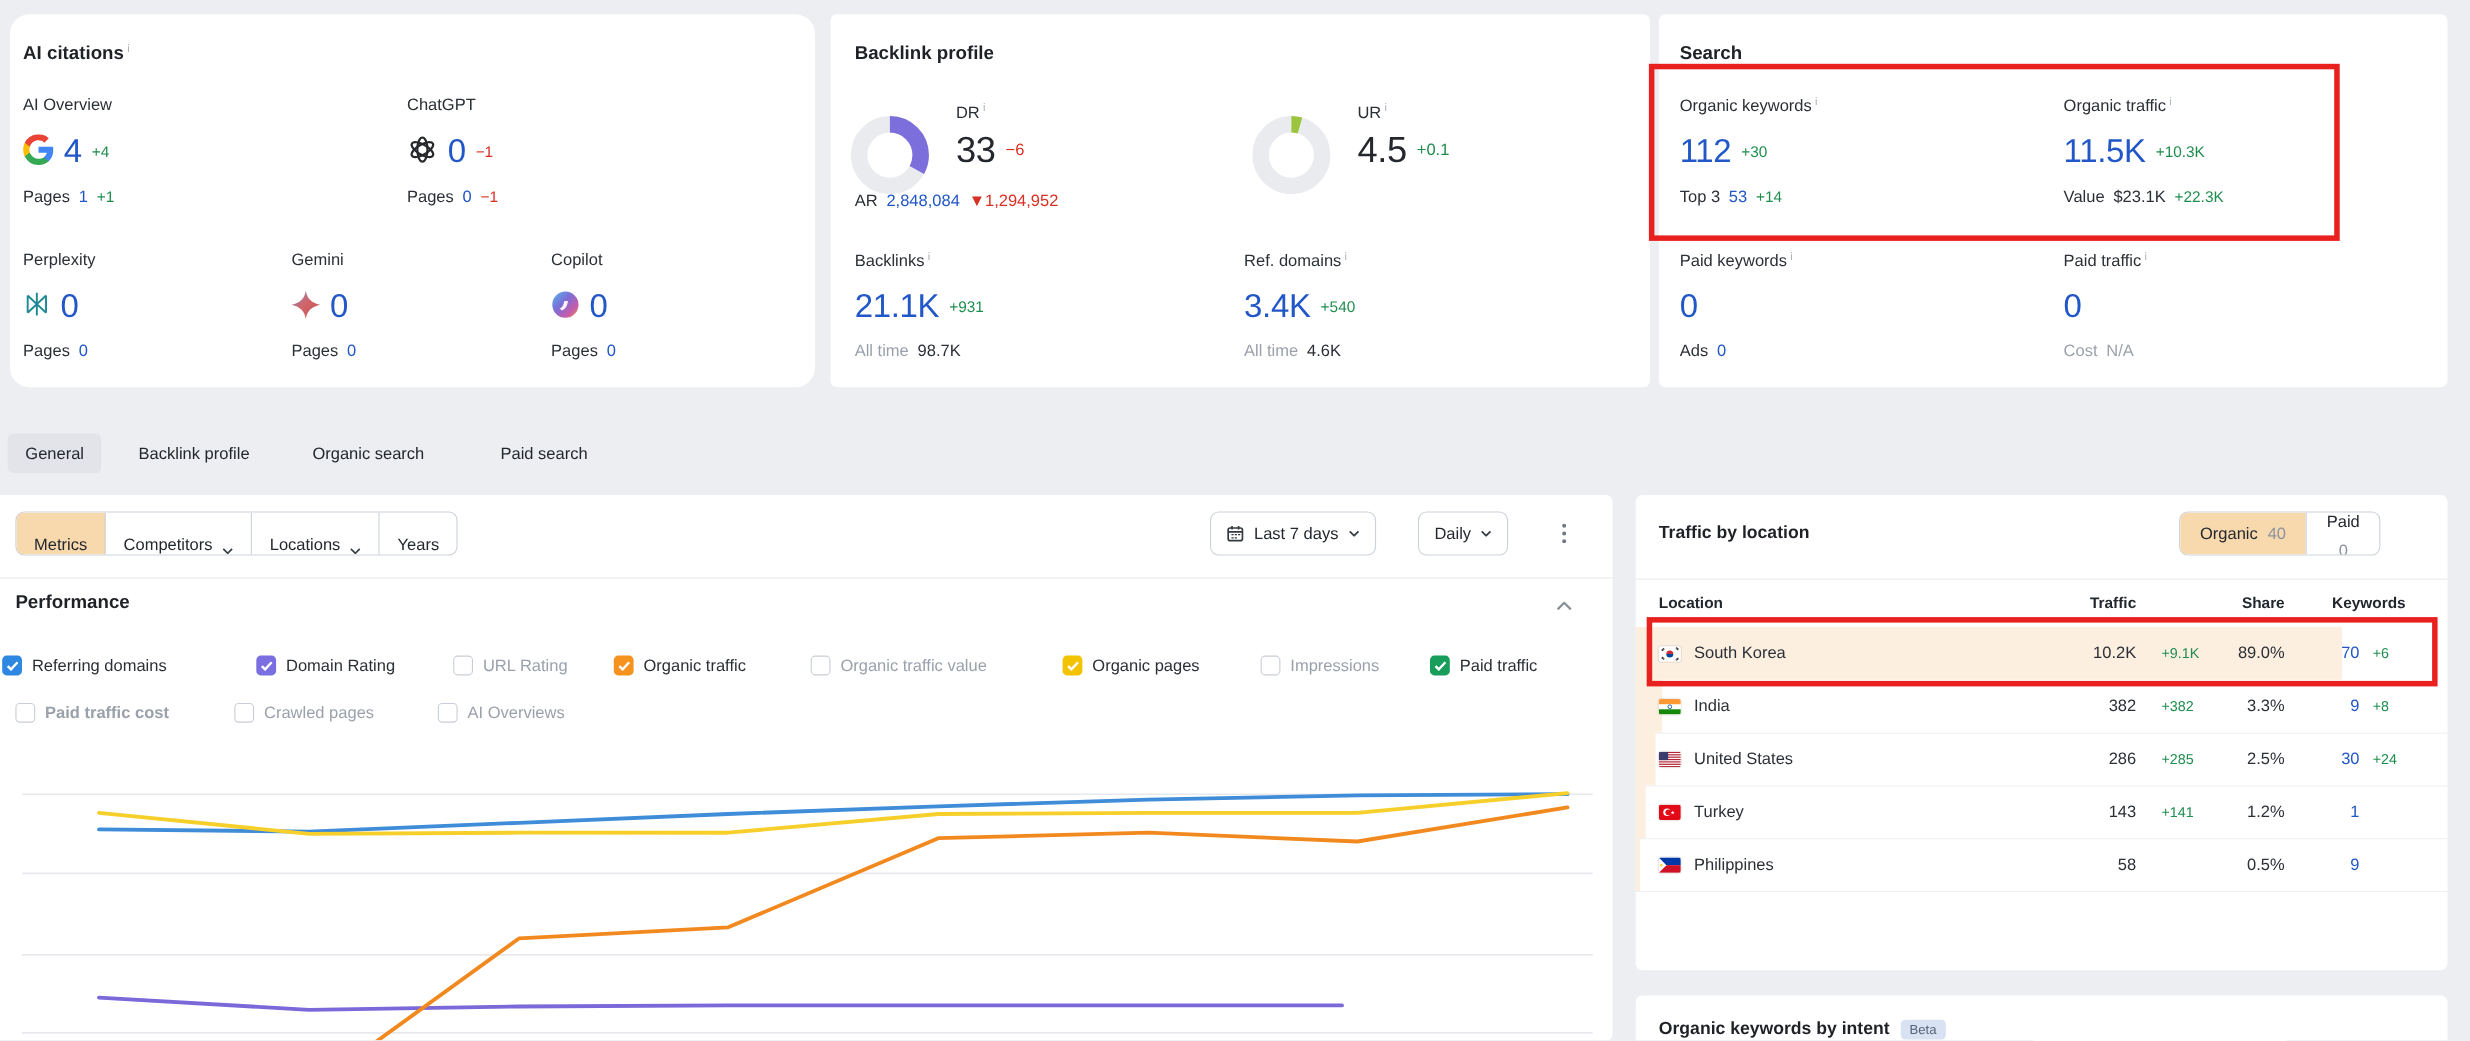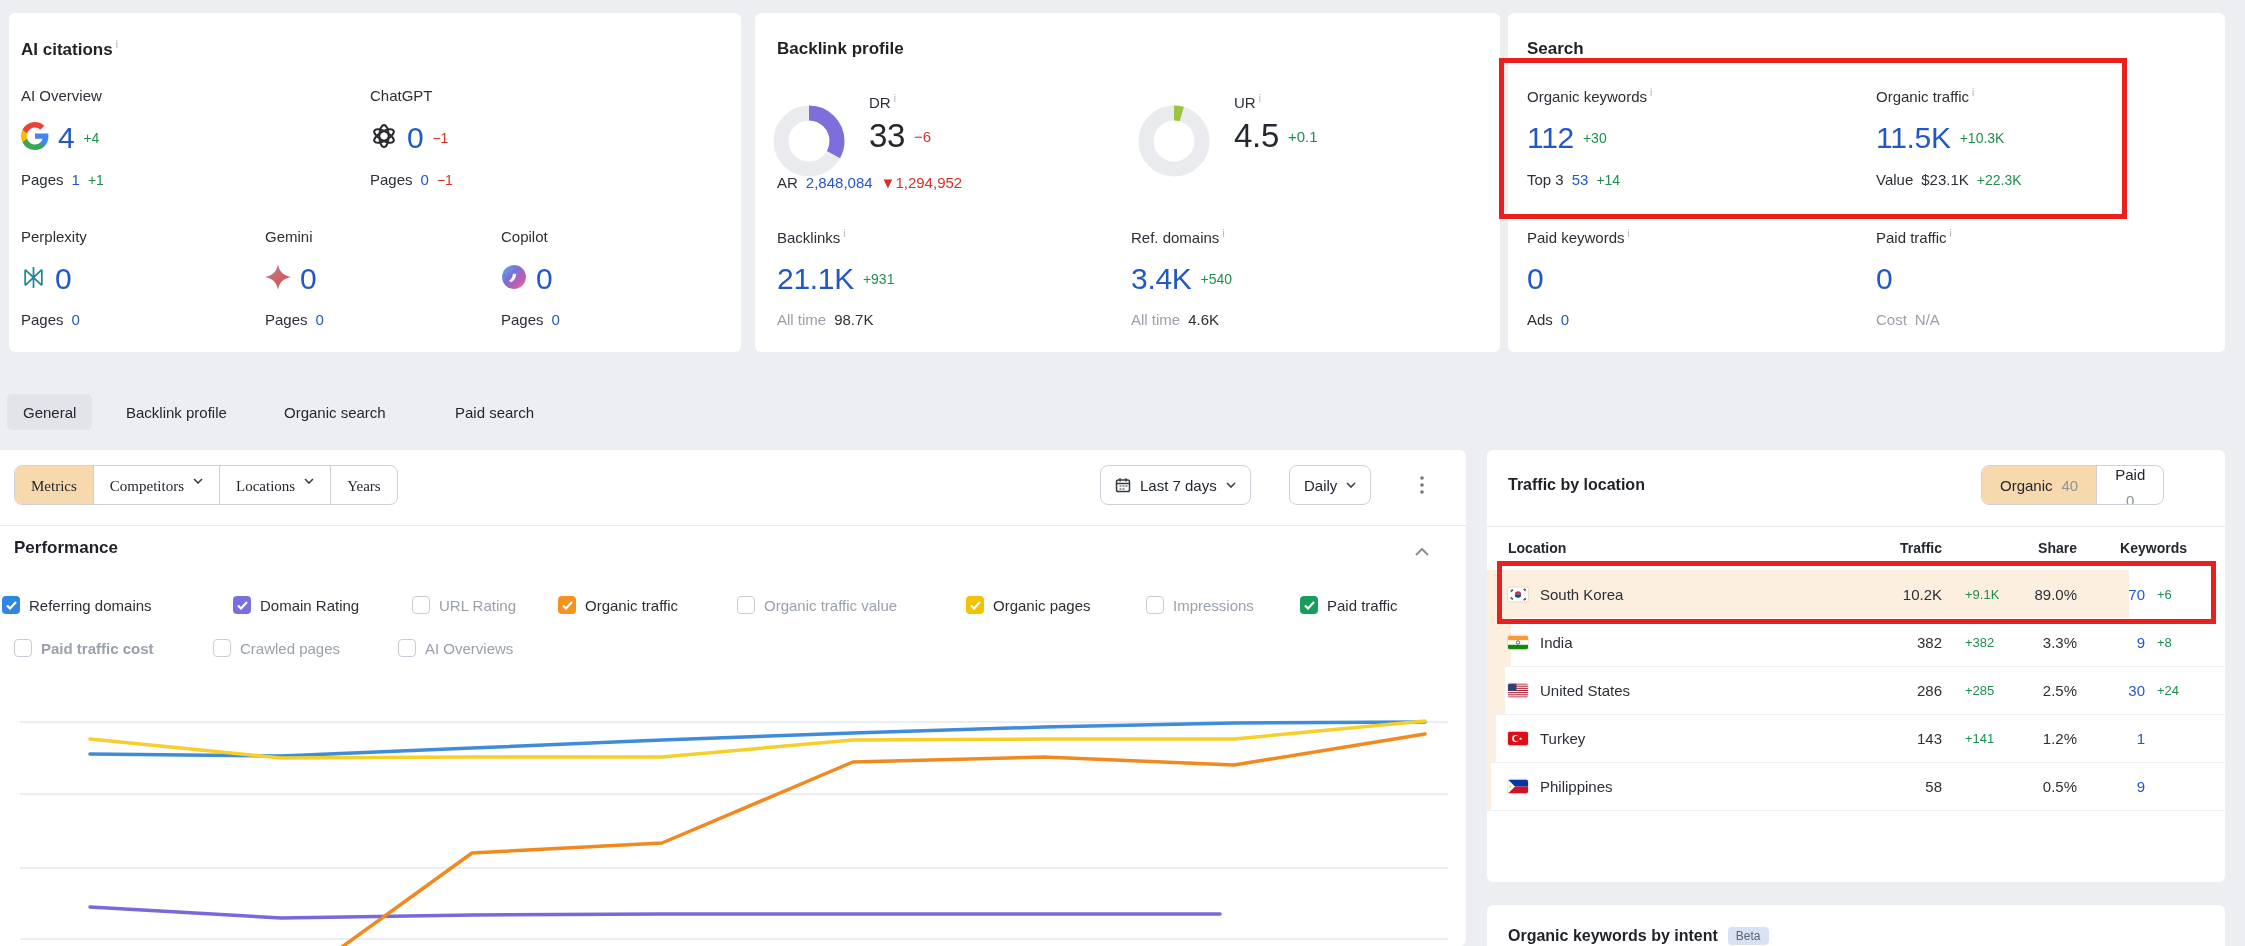--- a/index.html
+++ b/index.html
@@ -15,21 +15,21 @@
   .big.dark{color:#24272d;font-size:33px;}
   .chg{font-size:14px;}
   .sub{font-size:15px;display:flex;gap:8px;align-items:baseline;white-space:nowrap;}
   .up{color:#1e8e4e;} .down{color:#d93025;} .blue{color:#2257c7;} .gray{color:#9aa1ab;} .dark{color:#2b2f36;}
   .annotation{position:absolute;border:5px solid #e8211f;box-sizing:border-box;z-index:40;}
   
   .tab{position:absolute;top:394px;height:36px;display:flex;align-items:center;font-size:15px;color:#23272e;cursor:pointer;}
   .tab.active{background:#e2e4e9;border-radius:5px;padding:0 16px;}
   
   .seg-group{position:absolute;display:flex;border:1px solid #ccd1d9;border-radius:8px;background:#fff;height:40px;box-sizing:border-box;align-items:stretch;overflow:hidden;}
-  .seg{display:flex;align-items:flex-start;gap:9px;padding:12px 16px;font-size:15px;color:#23272e;border-right:1px solid #ccd1d9;font-family:Liberation Serif, serif;}
+  .seg{display:flex;align-items:flex-end;gap:9px;padding:0 16px;font-size:15px;color:#23272e;border-right:1px solid #ccd1d9;}
   .seg:last-child{border-right:none;}
   .seg.hl{background:#f8d9ad;}
   .btn{position:absolute;display:flex;align-items:center;gap:9px;border:1px solid #ccd1d9;border-radius:8px;background:#fff;height:40px;box-sizing:border-box;padding:0 14px;font-size:15px;color:#23272e;}
   .kebab{position:absolute;width:40px;height:40px;display:flex;align-items:center;justify-content:center;}
   .divider{position:absolute;left:0;right:0;height:1px;background:#e8eaee;}
   
   .cb{position:absolute;display:flex;align-items:center;gap:9px;height:22px;cursor:pointer;}
   .cb .box{width:18px;height:18px;border-radius:4px;display:flex;align-items:center;justify-content:center;box-sizing:border-box;}
   .cb.off .box{background:#fff;border:1.5px solid #c9ced6;}
   .cb .lbl{font-size:15px;color:#2b2f36;white-space:nowrap;}
@@ -51,21 +51,21 @@
   .count{color:#8d939e;}
   .flag{border-radius:2px;box-shadow:0 0 0 1px rgba(0,0,0,0.08);display:block;}
   .badge{background:#d9e2f2;color:#56647a;font-size:12px;border-radius:4px;padding:2px 8px;}
   .pager{position:absolute;display:flex;align-items:center;gap:14px;}
 </style>
 </head>
 <body>
 
 <div class="screen">
 
-  <section class="card" style="left:9px;top:13px;width:732px;height:339px;">
+  <section class="card" style="left:9px;top:13px;width:732px;height:339px;border-radius:18px;">
     <div class="abs card-title" style="left:12px;top:26px;"><span>AI citations</span><sup class="info">i</sup></div>
 
     <div class="abs m-label" style="left:12px;top:74px;">AI Overview</div>
     <div class="abs val-row" style="left:12px;top:108px;">
       <span><svg width="28" height="28" viewBox="0 0 18 18">
             <path fill="#4285F4" d="M17.64 9.2c0-.64-.06-1.25-.16-1.84H9v3.48h4.84a4.14 4.14 0 0 1-1.8 2.72v2.26h2.91c1.7-1.57 2.69-3.88 2.69-6.62z"></path>
             <path fill="#34A853" d="M9 18c2.43 0 4.47-.8 5.96-2.18l-2.91-2.26c-.8.54-1.84.86-3.05.86-2.34 0-4.33-1.58-5.04-3.71H.96v2.33A9 9 0 0 0 9 18z"></path>
             <path fill="#FBBC05" d="M3.96 10.71a5.41 5.41 0 0 1 0-3.42V4.96H.96a9 9 0 0 0 0 8.08l3-2.33z"></path>
             <path fill="#EA4335" d="M9 3.58c1.32 0 2.51.45 3.44 1.35l2.58-2.58A9 9 0 0 0 .96 4.96l3 2.33C4.67 5.16 6.66 3.58 9 3.58z"></path>
           </svg></span>

